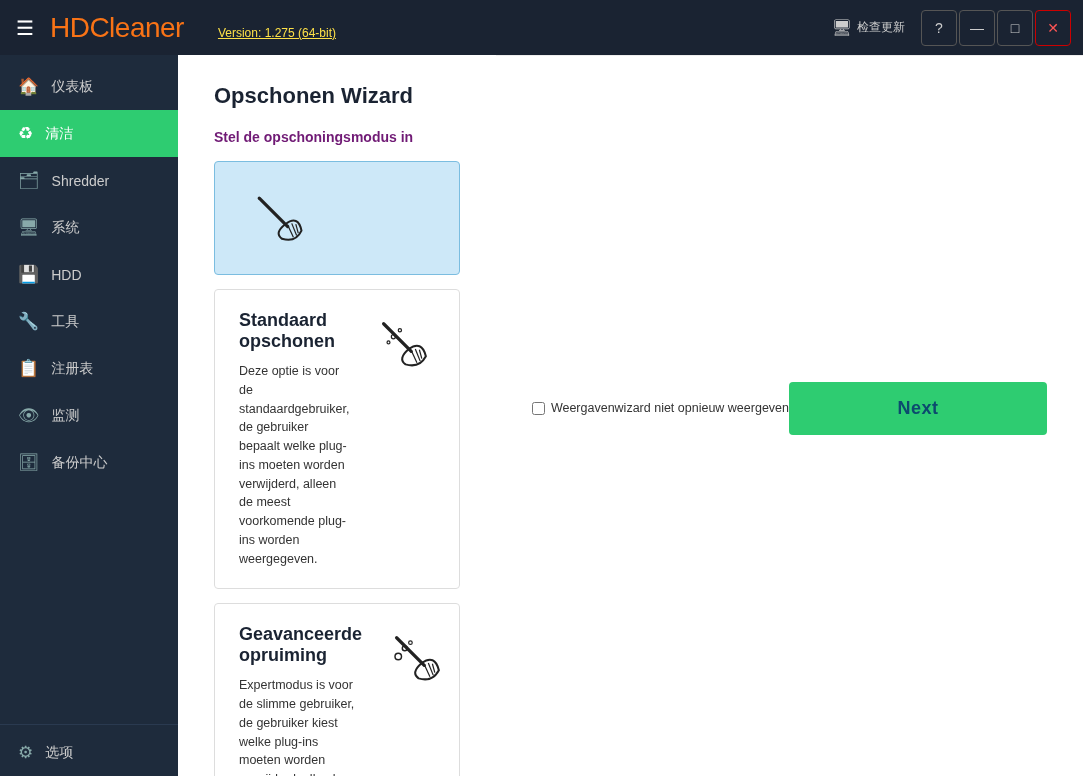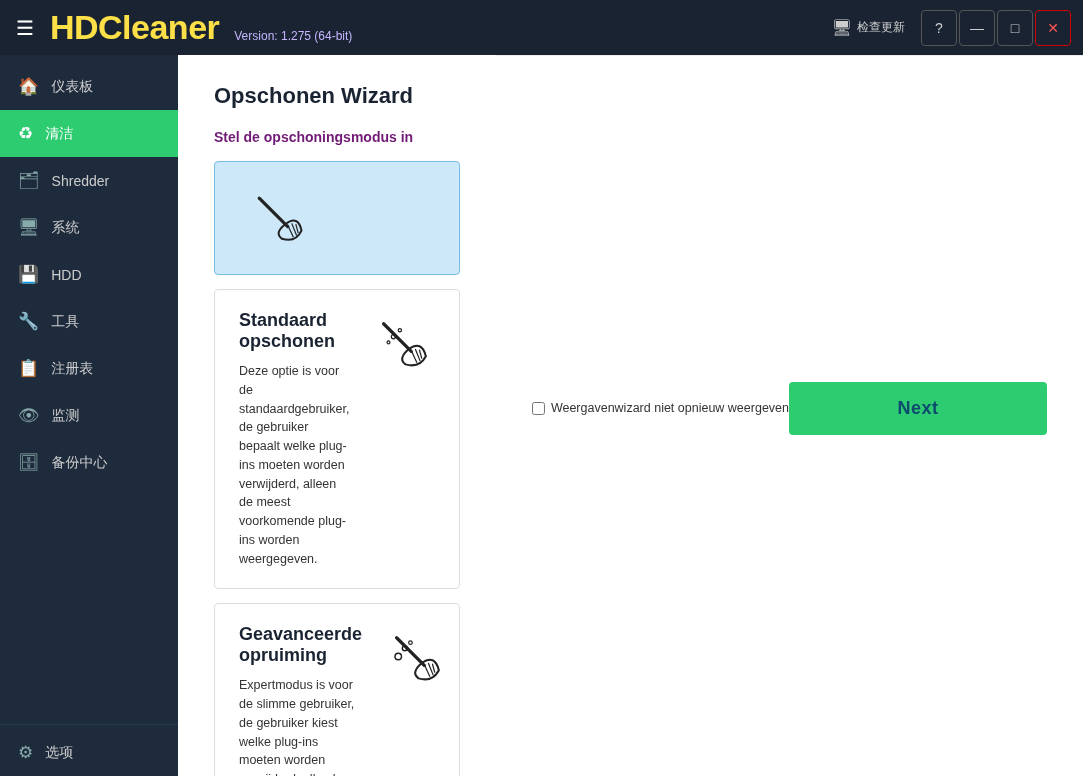--- a/index.html
+++ b/index.html
@@ -19,31 +19,32 @@
       align-items: center;
       gap: 12px;
     }
     .hamburger-icon {
       color: #fff;
       font-size: 20px;
       cursor: pointer;
       padding: 4px;
     }
     .app-title {
+      color: #f97316;
+      font-size: 28px;
+      font-weight: normal;
+      letter-spacing: -0.5px;
+    }
+    .app-version {
       color: #fde047;
-      font-size: 34px;
-      font-weight: bold;
-      letter-spacing: -0.5px;
-    }
-    .app-version {
-      color: #c4b5fd;
       font-size: 12px;
-      margin-left: 3px;
+      margin-left: 22px;
       align-self: flex-end;
       margin-bottom: 4px;
+      text-decoration: underline;
     }
     .titlebar-right {
       margin-left: auto;
       display: flex;
       align-items: center;
       gap: 8px;
     }
     .update-btn {
       color: #ccc;
       font-size: 12px;

